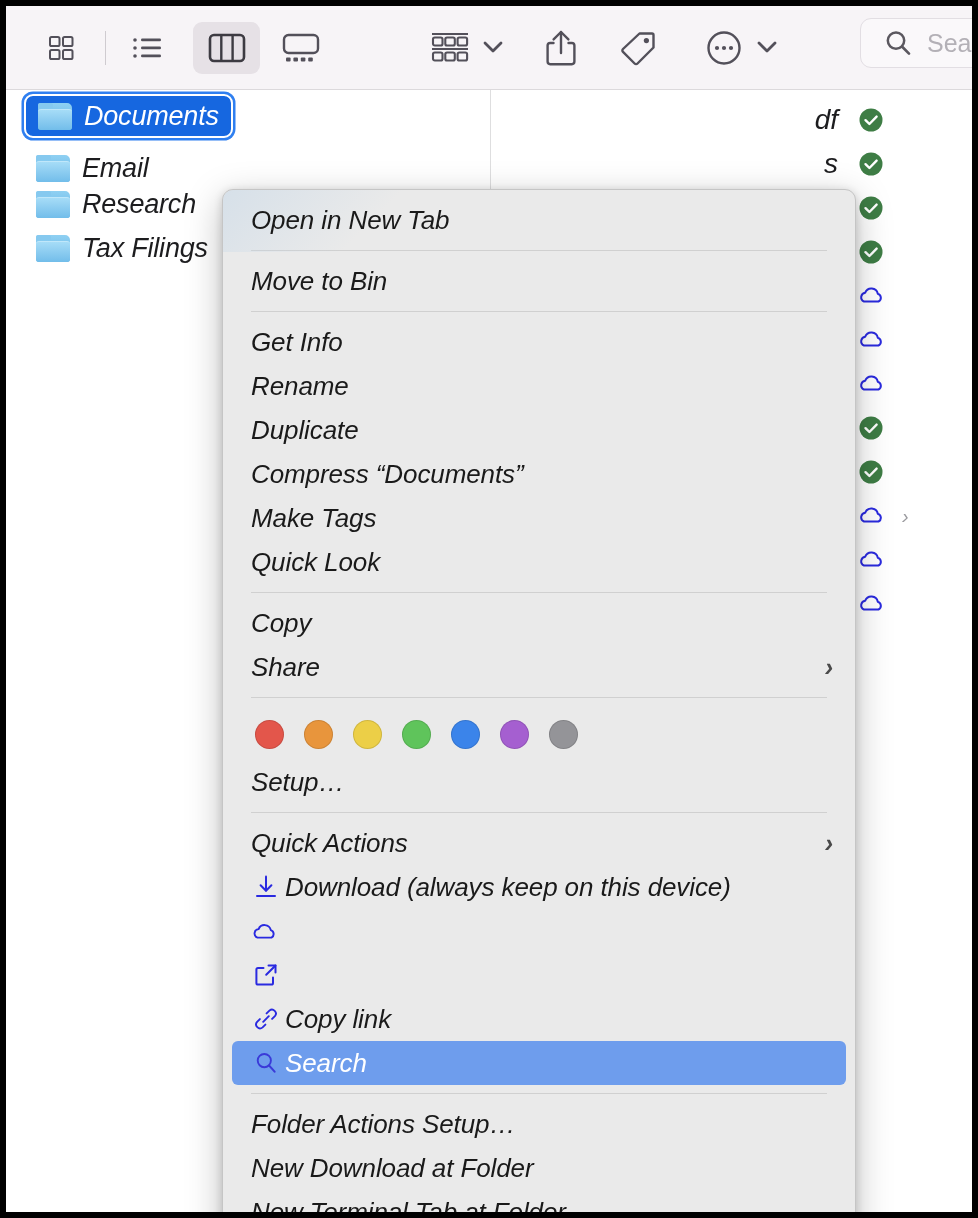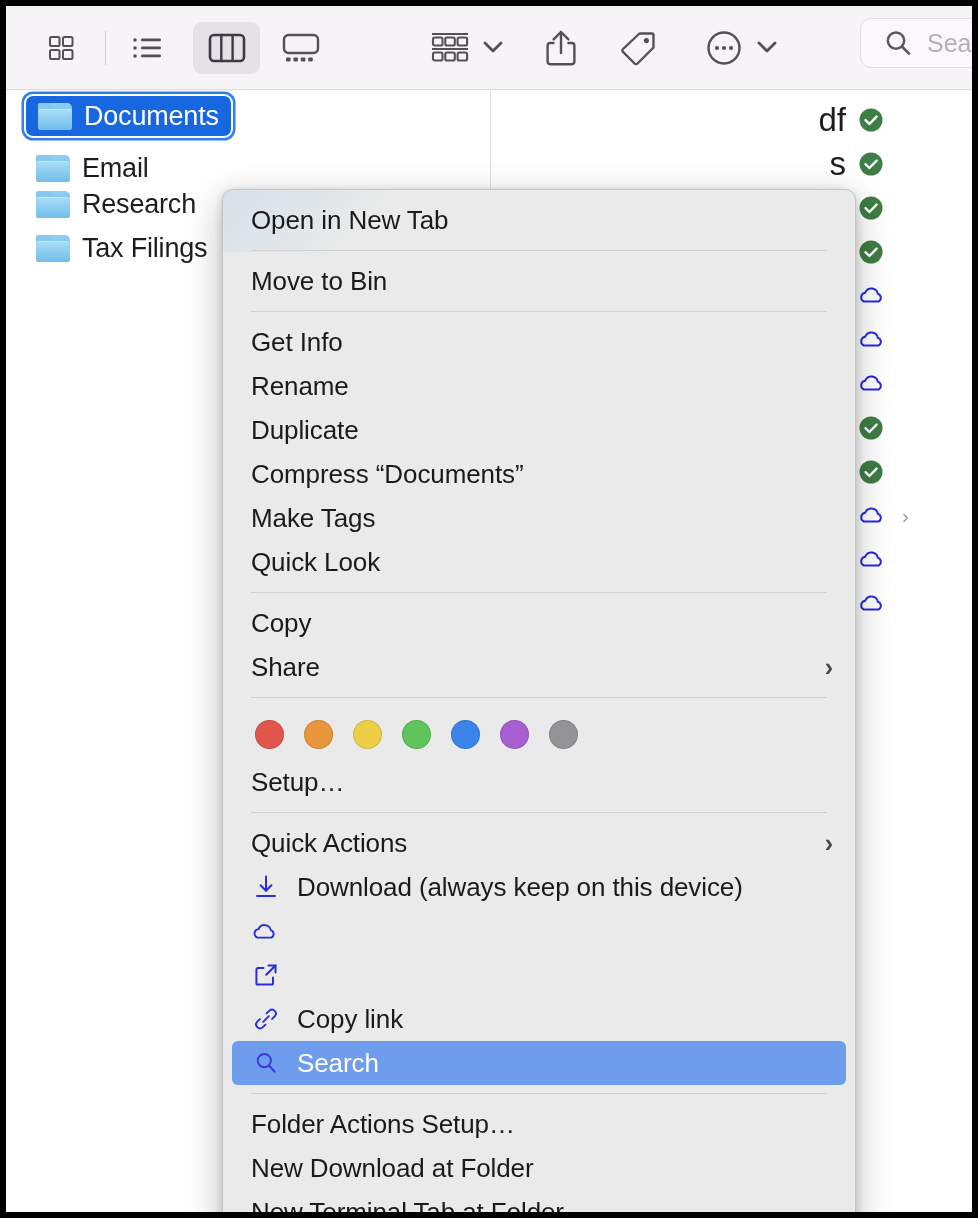--- a/index.html
+++ b/index.html
@@ -72,20 +72,21 @@
     color: #b3b0b6;
     white-space: nowrap;
   }
 
   
   #content {
     position: absolute;
     left: 0; top: 84px;
     width: 966px; height: 1122px;
     background: #b91c1c;
+    font-style: italic;
   }
 
   
   .col-sep {
     position: absolute;
     top: 0; bottom: 0;
     width: 1px;
     background: #dededf;
   }
 
@@ -152,22 +153,22 @@
   .file-row {
     position: absolute;
     left: 0;
     width: 481px;
     height: 40px;
     display: flex;
     align-items: center;
   }
   .file-name {
     position: absolute;
-    right: 126px;
-    font-size: 33px;
+    right: 134px;
+    font-size: 28px;
     color: #1d1d1f;
     white-space: nowrap;
   }
   .status-ic {
     position: absolute;
     left: 366px;
     width: 28px; height: 28px;
   }
   .row-chev {
     position: absolute;
@@ -199,21 +200,21 @@
     position: relative;
     height: 44px;
     display: flex;
     align-items: center;
     padding: 0 16px 0 28px;
     font-size: 26px;
     color: #1a1a1a;
     white-space: nowrap;
     letter-spacing: -0.1px;
   }
-  .mi.with-icon { padding-left: 28px; gap: 16px; }
+  .mi.with-icon { padding-left: 28px; gap: 4px; }
   .mi .mi-ic {
     width: 30px; height: 30px;
     display: flex; align-items: center; justify-content: center;
     flex: none;
   }
   .mi .submenu-arrow {
     position: absolute;
     right: 22px;
     font-size: 25px;
     color: #4a4a4a;

